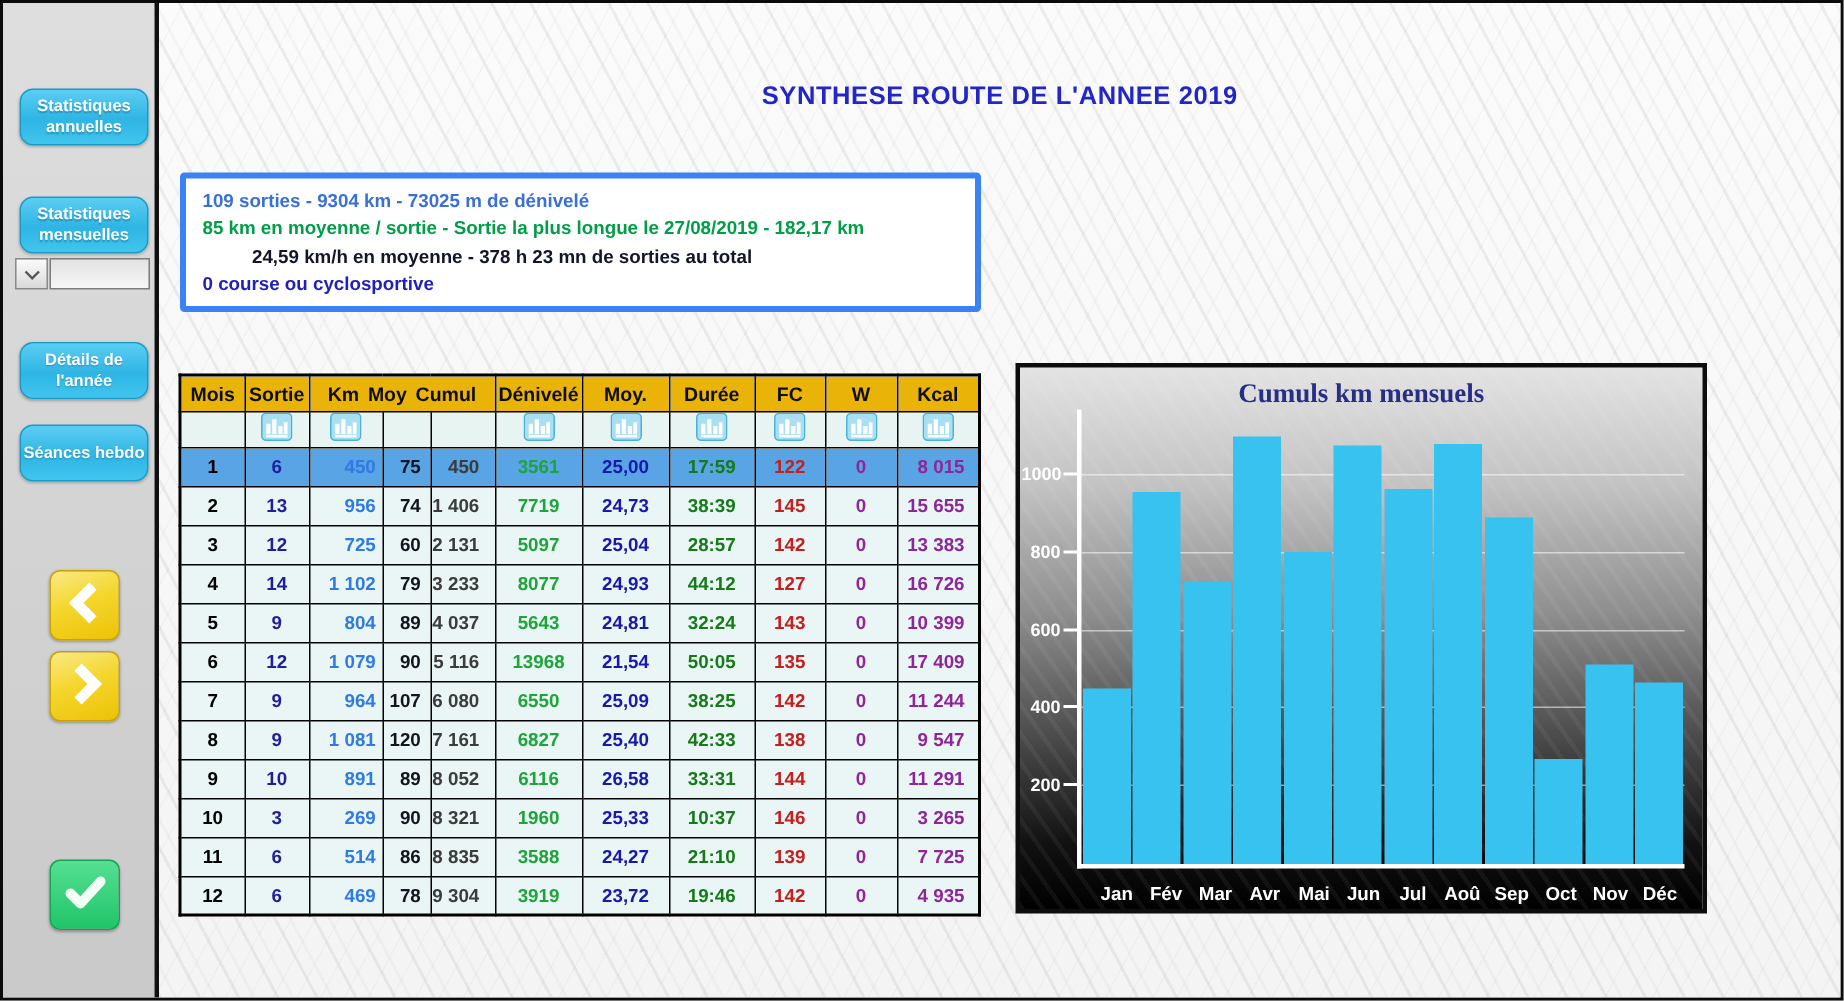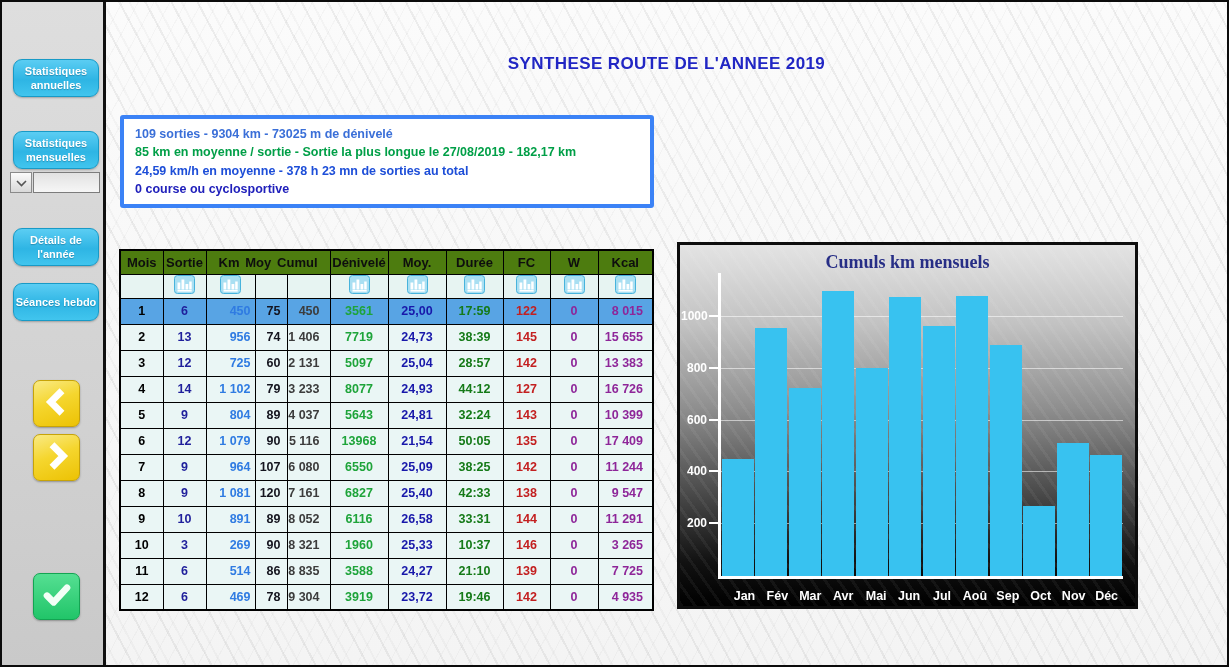--- a/index.html
+++ b/index.html
@@ -58,31 +58,31 @@
   .page-title{
     position:absolute; left:104px; right:0; top:52px; text-align:center;
     color:#2126c4; font-size:17px; font-weight:bold; letter-spacing:.4px;
   }
   .summary-box{
     position:absolute; left:118px; top:113px; width:534px; height:93px;
     background:#fff; border:4px solid #3b82f6; border-radius:3px;
     padding:8px 11px; display:flex; flex-direction:column; justify-content:space-between;
   }
   .summary-box .ln{ font-size:12.5px; font-weight:bold; white-space:nowrap; }
-  .ln1{ color:#3a6fd8; } .ln2{ color:#009f47; } .ln3{ color:#1d4ed8; } .ln4{ color:#2020bb; }
+  .ln1{ color:#3a6fd8; } .ln2{ color:#009f47; } .ln3{ color:#0f172a;margin-left:33px; } .ln4{ color:#2020bb; }
 
   
   .stats-table{
     position:absolute; left:117px; top:247px;
     border-collapse:collapse; table-layout:fixed;
     border:2px solid #000; background:#eaf6f5;
     font-size:12.5px; font-weight:bold;
   }
   .stats-table th, .stats-table td{ border:1px solid #000; text-align:center; padding:0; overflow:hidden; }
-  .stats-table thead th{ height:24px; background:#4d7c0f; color:#0e0e0e; font-size:13px; }
+  .stats-table thead th{ height:24px; background:#eab308; color:#0e0e0e; font-size:13px; }
   .km-group{ display:flex; justify-content:space-between; padding:0 12px; }
   .icon-row td{ height:24px; background:#e7f4f2; }
   .stats-table tbody tr.data-row td{ height:26px; }
   tr.selected td{ background:#58a4e4; }
   td.c-mois{ color:#000; }
   td.c-sortie{ color:#1f1f9b; }
   td.c-km{ color:#2f7be2; text-align:right; padding-right:4px; }
   td.c-moy{ color:#14141e; text-align:right; padding-right:6px; }
   td.c-cumul{ color:#3c3c3c; text-align:right; padding-right:10px; }
   td.c-den{ color:#1ea43a; }

